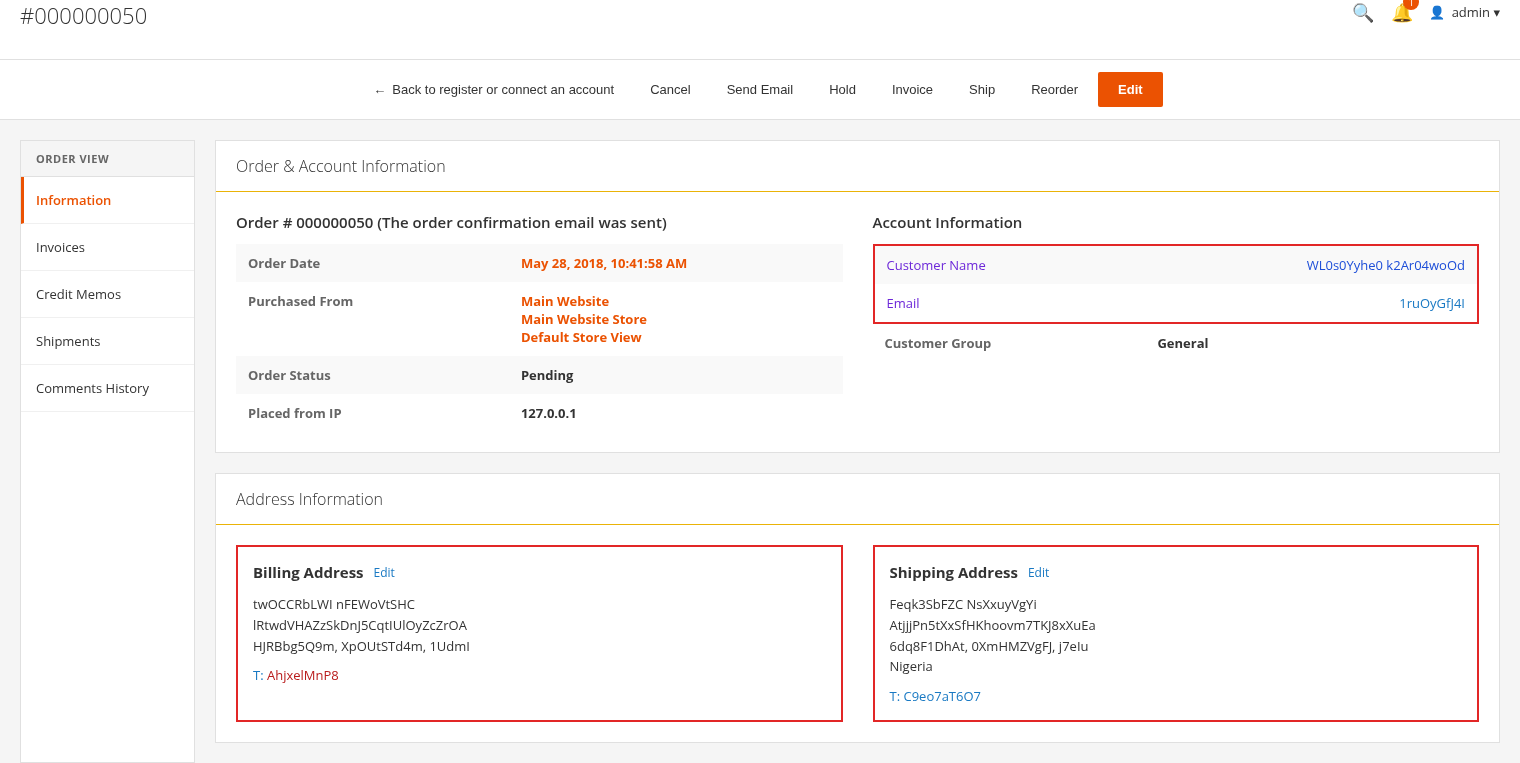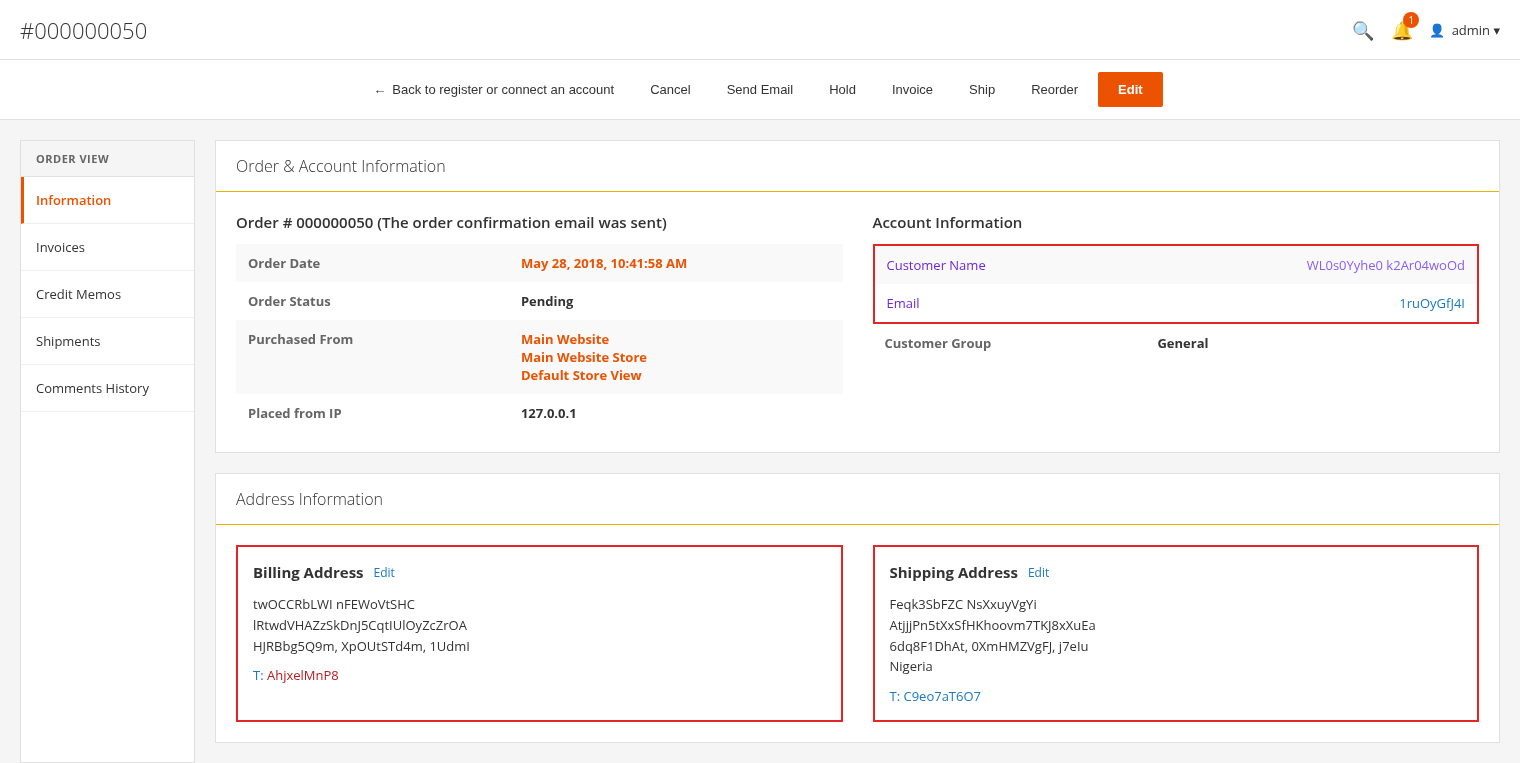--- a/index.html
+++ b/index.html
@@ -5,21 +5,21 @@
     * { box-sizing: border-box; margin: 0; padding: 0; }
     body { font-family: 'Open Sans', Arial, sans-serif; font-size: 13px; color: #333; background: #f5f5f5; }
 
     
     .top-header {
       background: #fff;
       border-bottom: 1px solid #e0e0e0;
       padding: 0 20px;
       height: 60px;
       display: flex;
-      align-items: center;
+      align-items: flex-start;
       justify-content: space-between;
     }
     .page-title {
       font-size: 22px;
       font-weight: 300;
       color: #333;
     }
     .header-right {
       display: flex;
       align-items: center;
@@ -199,21 +199,21 @@
     .account-info-table {
       width: 100%;
       border-collapse: collapse;
     }
     .account-info-table tr:nth-child(odd) td { background: #f9f9f9; }
     .account-info-table td {
       padding: 10px 12px;
       font-size: 13px;
     }
     .account-info-table .label { color: #6d28d9; width: 50%; }
-    .account-info-table .value { text-align: right; color: #8b5cf6; }
+    .account-info-table .value { text-align: right; color: #1d4ed8; }
     .account-info-table .value.blue { color: #1979c3; }
 
     .customer-group-row td { background: #fff !important; }
 
     
     .address-box {
       border: 2px solid #e22626;
       padding: 15px;
     }
     .address-title {
@@ -306,26 +306,26 @@
 
           <div>
             <div class="info-block-title">Order # 000000050 (The order confirmation email was sent)</div>
             <table class="info-table">
               <tbody>
                   <tr>
                 <td class="label">Order Date</td>
                 <td class="value orange">May 28, 2018, 10:41:58 AM</td>
               </tr>
               <tr>
+                <td class="label">Purchased From</td>
+                <td class="value orange">Main Website<br>Main Website Store<br>Default Store View</td>
+              </tr>
+              <tr>
                 <td class="label">Order Status</td>
                 <td class="value">Pending</td>
-              </tr>
-              <tr>
-                <td class="label">Purchased From</td>
-                <td class="value orange">Main Website<br>Main Website Store<br>Default Store View</td>
               </tr>
               <tr>
                 <td class="label">Placed from IP</td>
                 <td class="value">127.0.0.1</td>
               </tr>
             </tbody>
               </table>
           </div>
 
           <div>

